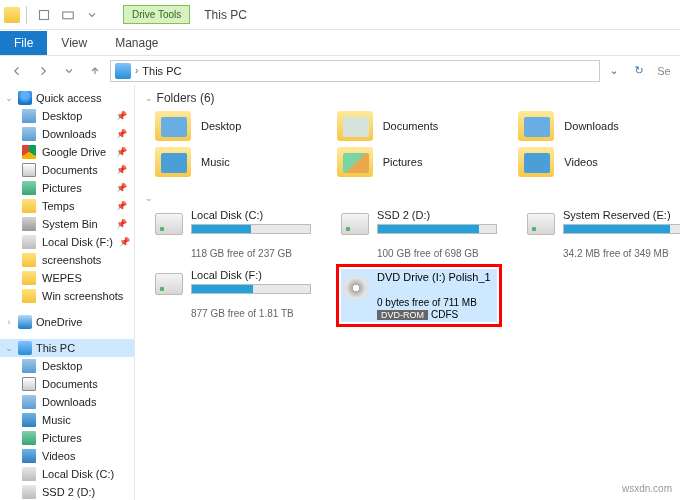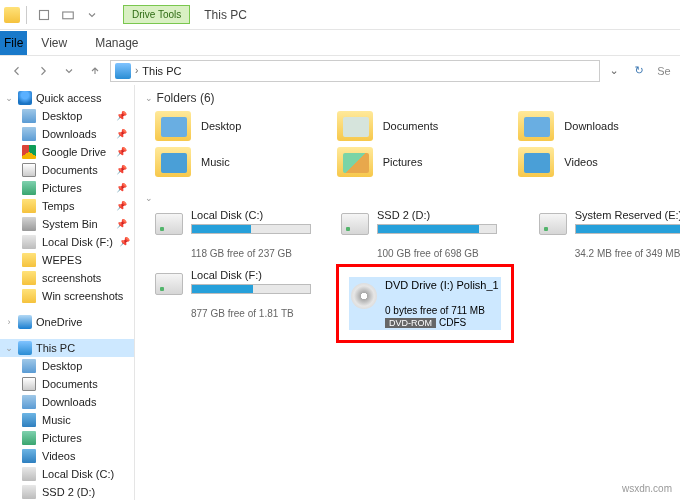--- a/index.html
+++ b/index.html
@@ -10,21 +10,21 @@
 .tb-left { display: flex; align-items: center; gap: 2px; padding-left: 4px; }
 .tb-icon { width: 16px; height: 16px; background: linear-gradient(#ffe27a,#f5c23d); border-radius: 2px; }
 .tb-sep { width: 1px; height: 18px; background: #ccc; margin: 0 4px; }
 .qat-btn { width: 22px; height: 22px; display: flex; align-items: center; justify-content: center; color: #555; cursor: pointer; }
 .qat-btn svg { width: 12px; height: 12px; }
 .ctx-tab { margin-left: 20px; background: #d9f0c3; border: 1px solid #7ac74f; padding: 3px 8px; font-size: 10px; color: #2e6b14; }
 .titlebar-title { margin-left: 14px; font-size: 12px; color: #444; }
 
 
 .ribbon { height: 25px; display: flex; align-items: flex-end; }
-.file-tab { background: #1979ca; color: #000000; padding: 5px 4px; font-size: 12px; cursor: pointer; }
+.file-tab { background: #1979ca; color: #ffffff; padding: 5px 14px; font-size: 12px; cursor: pointer; }
 .rb-tab { color: #444; padding: 5px 14px; font-size: 12px; cursor: pointer; }
 
 
 .addr-row { height: 30px; border-top: 1px solid #e5e5e5; display: flex; align-items: center; padding: 0 6px; gap: 4px; }
 .nav-arrow { width: 22px; height: 22px; display: flex; align-items: center; justify-content: center; color: #888; cursor: pointer; }
 .nav-arrow svg { width: 12px; height: 12px; }
 .addr-bar { flex: 1; height: 22px; border: 1px solid #ccc; display: flex; align-items: center; padding: 0 4px; gap: 4px; }
 .addr-icon { width: 16px; height: 16px; background: linear-gradient(#7fc3ff,#2a8dd4); border-radius: 2px; }
 .addr-chev { color: #666; font-size: 10px; }
 .addr-text { font-size: 11px; }
@@ -81,21 +81,21 @@
 .drive-icon { width: 28px; height: 22px; margin-top: 4px; position: relative; flex-shrink: 0; }
 .di-hdd { background: linear-gradient(#f5f5f5,#d6d6d6); border: 1px solid #bbb; border-radius: 2px; }
 .di-hdd::after { content:""; position:absolute; left:4px; bottom:3px; width:4px; height:4px; background:#53b46c; border-radius:1px; }
 .di-dvd { background: radial-gradient(circle,#fff 18%,#aaa 19%,#e6e6e6 55%,#cfcfcf 100%); border-radius: 50%; width:26px; height:26px; }
 .drive-body { flex: 1; }
 .drive-name { font-size: 11px; margin-bottom: 3px; white-space: nowrap; }
 .drive-bar { width: 120px; height: 10px; background: #e8e8e8; border: 1px solid #bcbcbc; margin-bottom: 2px; }
 .drive-bar .fill { height: 100%; background: #26a0da; }
 .drive-sub { font-size: 10px; color: #666; white-space: nowrap; margin-top: 14px; }
 
-.dvd-selected { border: 3px solid #ff0000; padding: 10px; margin: -5px; }
+.dvd-selected { border: 3px solid #ff0000; padding: 2px; margin: -5px; }
 .dvd-selected .drive-tile { background: #cde8ff; padding: 2px; }
 .dvd-selected .drive-name, .dvd-selected .drive-sub { color: #000; }
 .dvd-rom-badge { background: #666; color: #fff; font-size: 9px; padding: 0 4px; display: inline-block; margin-top: 2px; }
 
 .watermark { position: absolute; bottom: 6px; right: 8px; color: #999; font-size: 10px; text-align: right; }
 </style>
 </head>
 <body>
 
 <div class="titlebar">
@@ -204,25 +204,25 @@
             <span>System Bin</span>
             <span class="pin">📌</span>
           </div>
           <div class="tree-item">
             <span class="iicon ic-drive"></span>
             <span>Local Disk (F:)</span>
             <span class="pin">📌</span>
           </div>
           <div class="tree-item">
             <span class="iicon ic-folder"></span>
+            <span>screenshots</span>
+          </div>
+          <div class="tree-item">
+            <span class="iicon ic-folder"></span>
             <span>WEPES</span>
-          </div>
-          <div class="tree-item">
-            <span class="iicon ic-folder"></span>
-            <span>screenshots</span>
           </div>
           <div class="tree-item">
             <span class="iicon ic-folder"></span>
             <span>Win screenshots</span>
           </div>
         </div>
     </div>
 
     <div class="tree-group">
       <div class="tree-header od">

